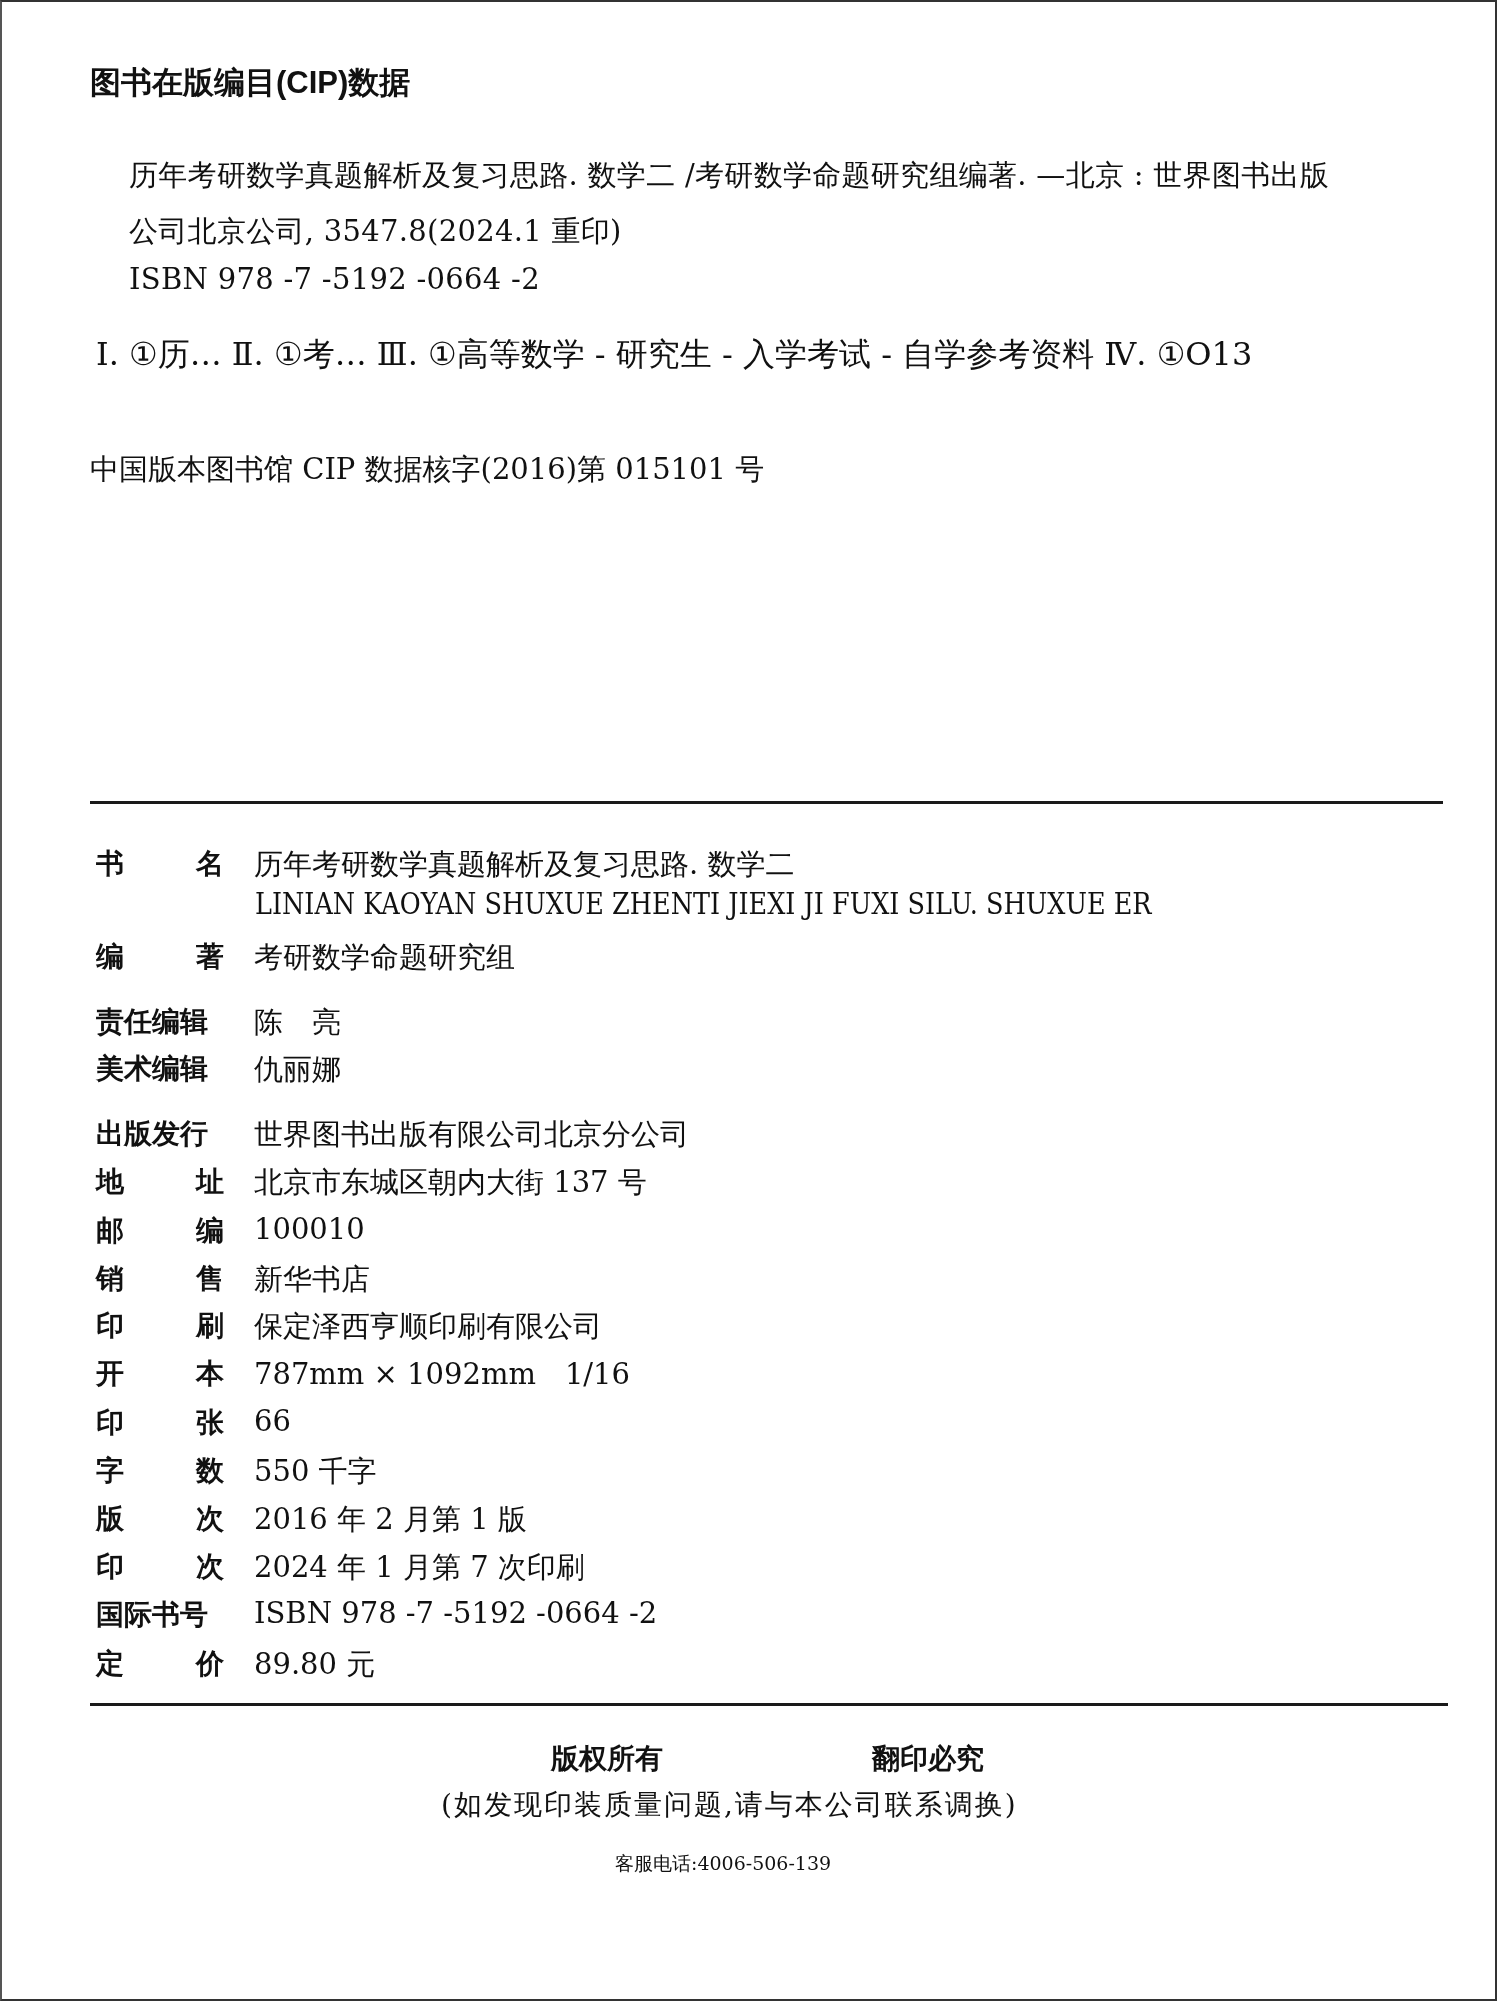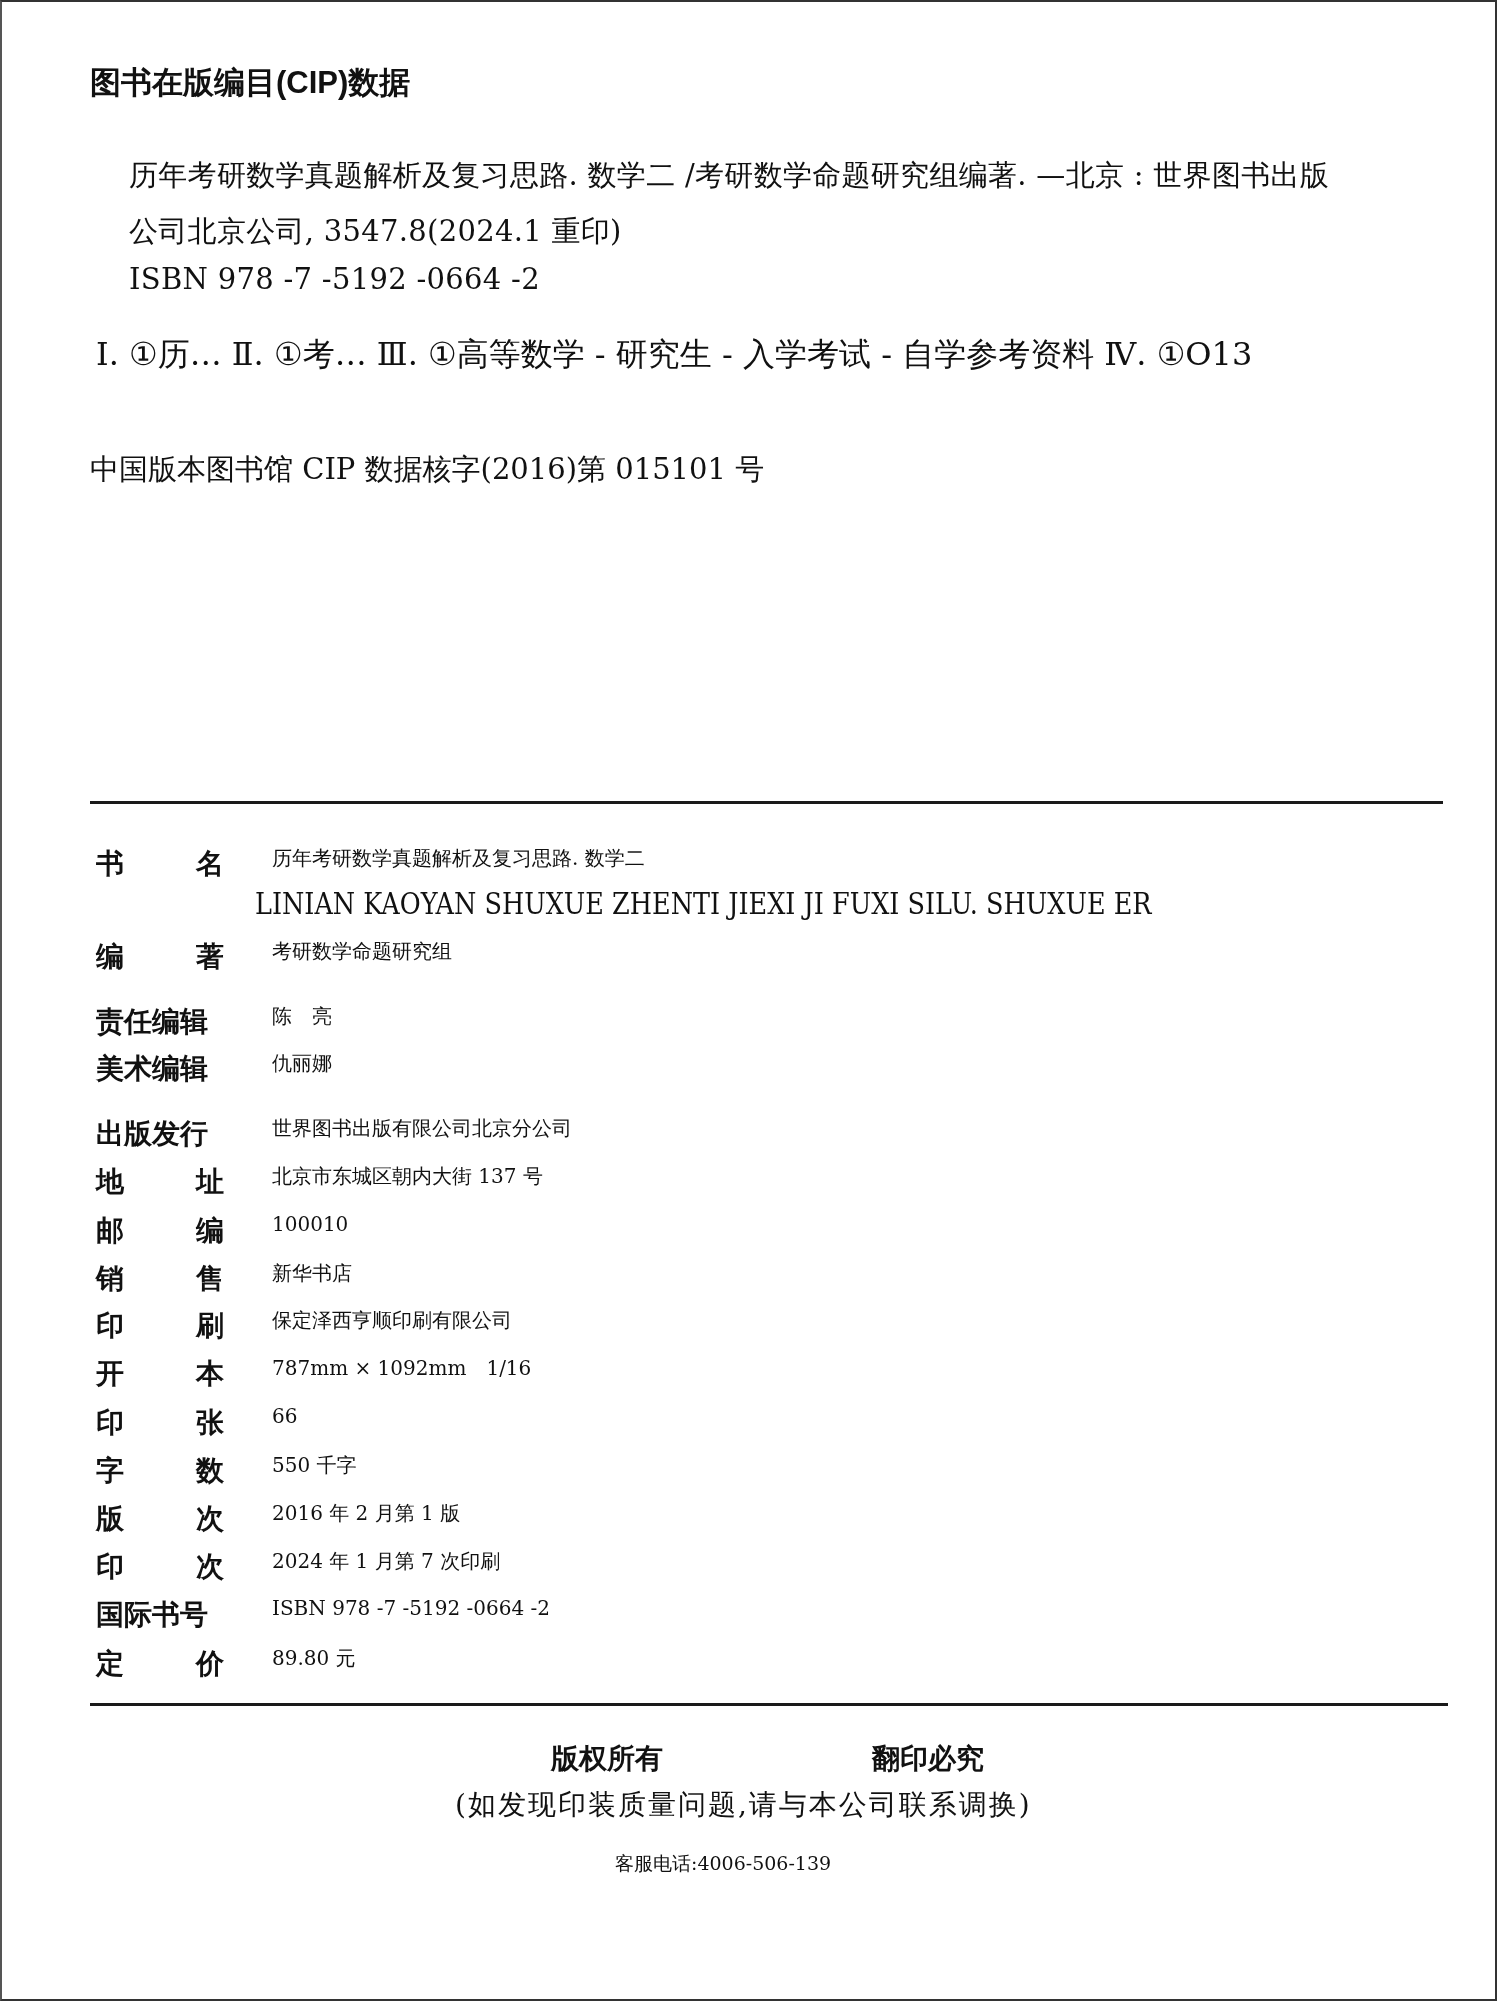--- a/index.html
+++ b/index.html
@@ -63,42 +63,42 @@
       position: absolute; left: 0; top: 0;
       width: 128px;
       font-family: "DejaVu Sans", "Liberation Sans", sans-serif;
       font-weight: bold;
       font-size: 28px;
       display: flex;
       justify-content: space-between;
     }
     .info-label.four { letter-spacing: 0; }
     .info-value {
-      position: absolute; left: 176px; top: 0;
-      font-size: 20px;
+      position: absolute; left: 158px; top: 0;
+      font-size: 29px;
       white-space: nowrap;
     }
     .info-sub {
       position: absolute; left: 159px;
       font-size: 29px;
       white-space: nowrap;
       transform: scaleX(0.88);
       transform-origin: left top;
     }
 
     .footer-rights {
       position: absolute; top: 1740px; left: 0; width: 1500px;
       font-family: "DejaVu Sans", "Liberation Sans", sans-serif;
       font-weight: bold;
       font-size: 28px;
     }
     .rights-left { position: absolute; left: 551px; }
     .rights-right { position: absolute; left: 872px; }
     .footer-note {
-      position: absolute; top: 1786px; left: 455px;
+      position: absolute; top: 1786px; left: 441px;
       font-size: 28px;
       letter-spacing: 2px;
     }
     .footer-phone {
       position: absolute; top: 1851px; left: 615px;
       font-size: 19px;
     }
   </style>
 </head>
 <body>

